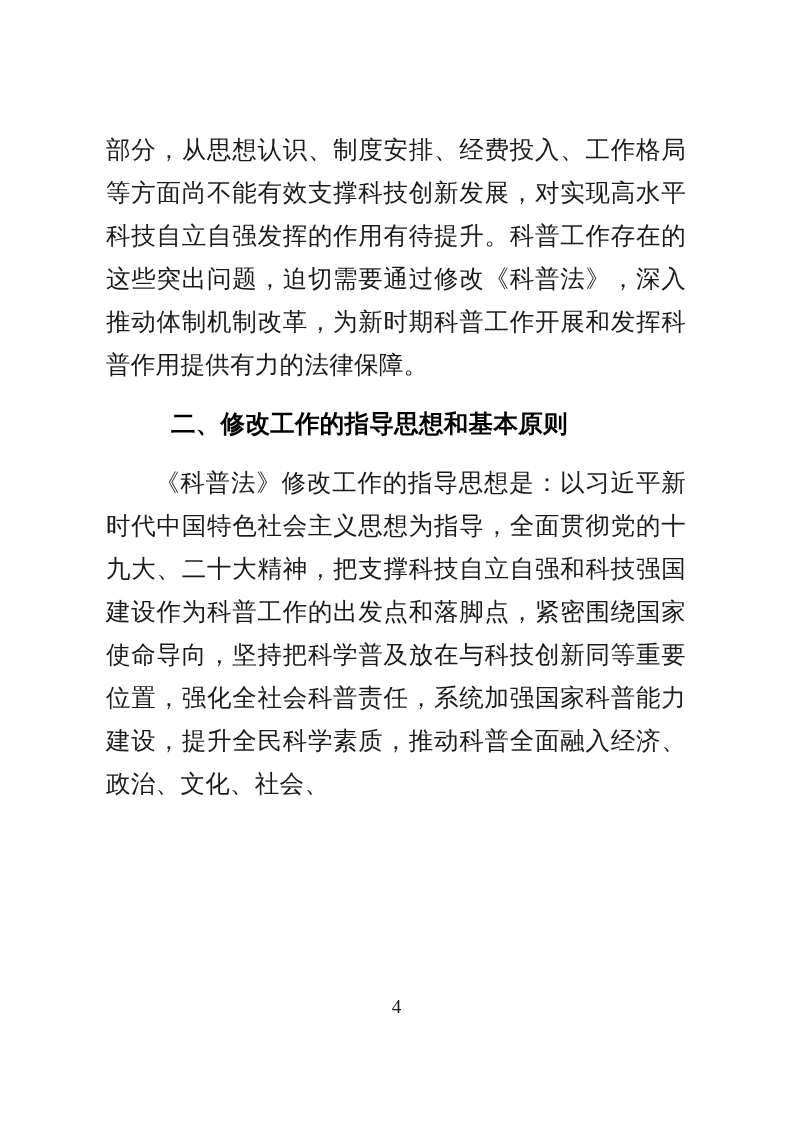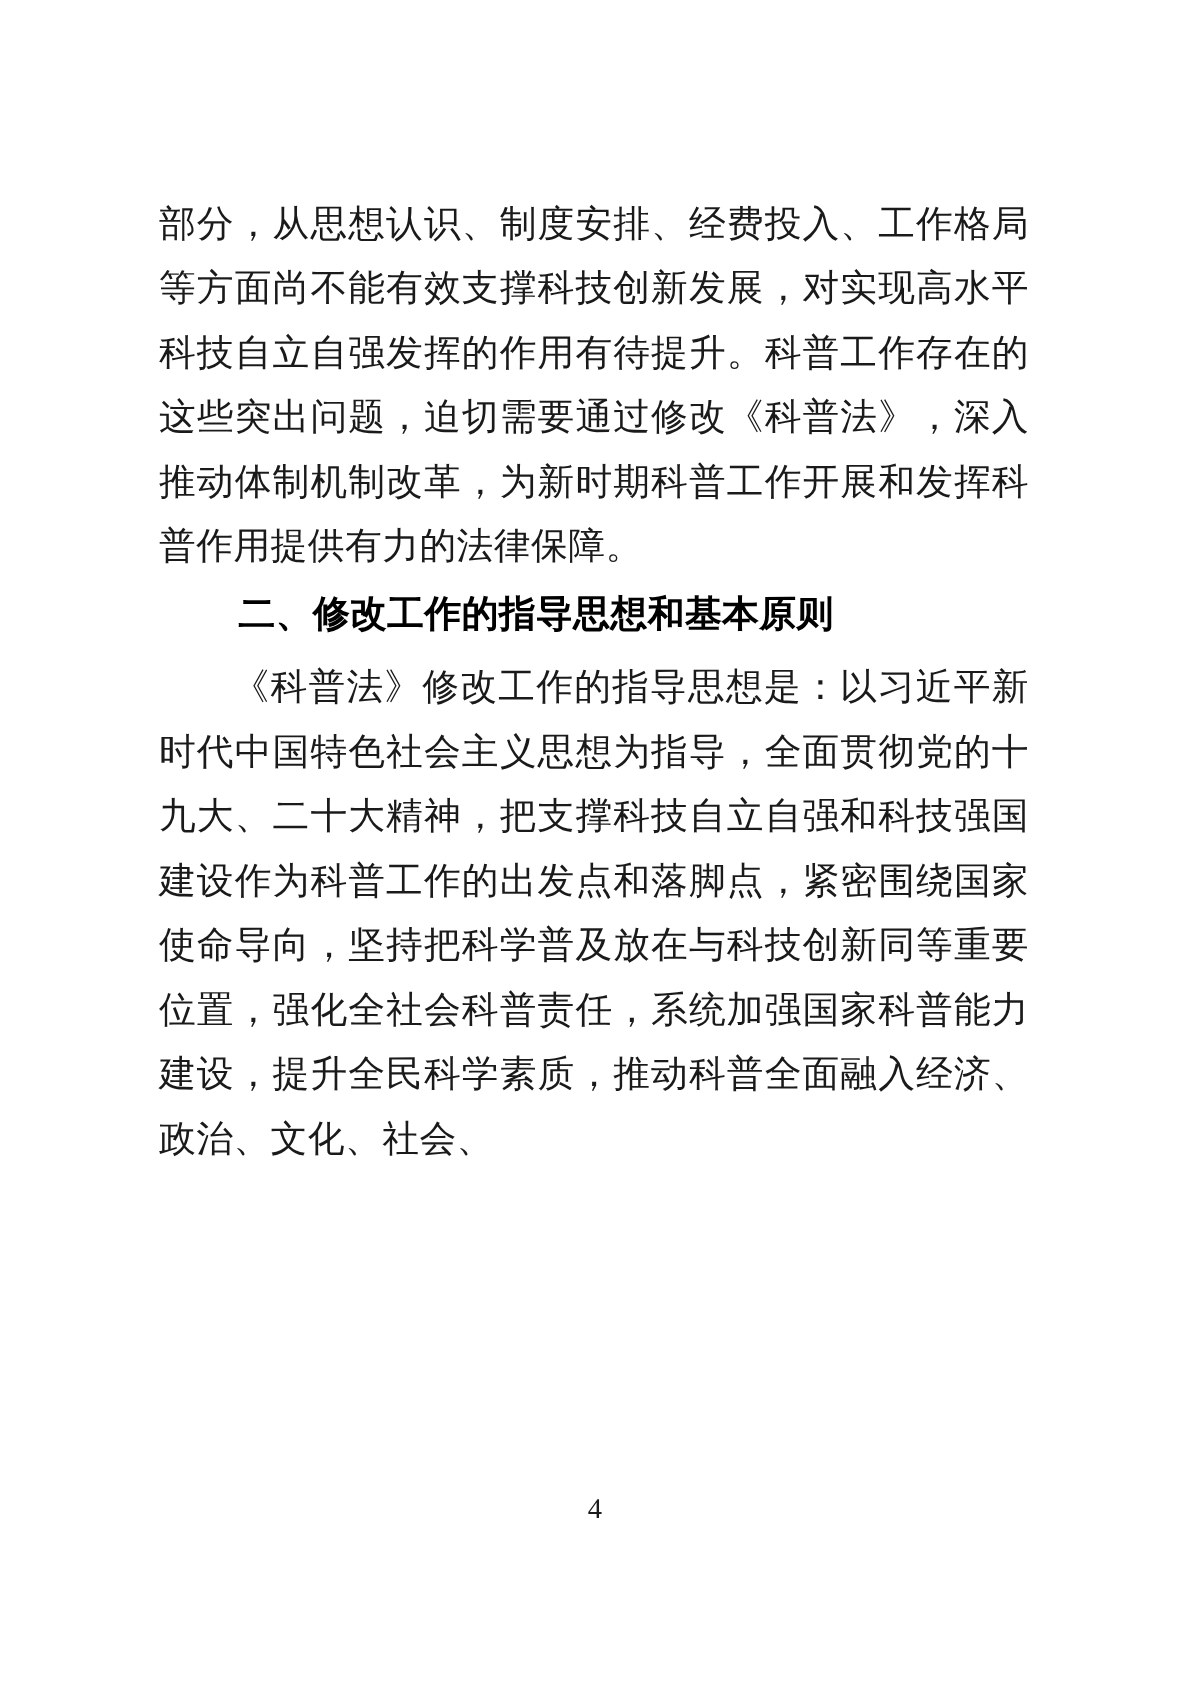--- a/index.html
+++ b/index.html
@@ -47,27 +47,27 @@
   .para.semi-lead::first-line {
     font-weight: 600;
   }
 
   .para.semi-lead {
     font-weight: 400;
   }
 
   
   .heading {
-    font-family: Liberation Mono, monospace;
+    font-family: Liberation Sans, sans-serif;
     font-size: 24.5px;
     font-weight: 700;
     line-height: 43px;
     color: #000000;
     text-indent: 49px;
-    margin: 4px;
+    margin: 16px;
     letter-spacing: 0.3px;
   }
 
   
   .page-number {
     position: absolute;
     left: 0;
     right: 0;
     top: 996px;
     text-align: center;

